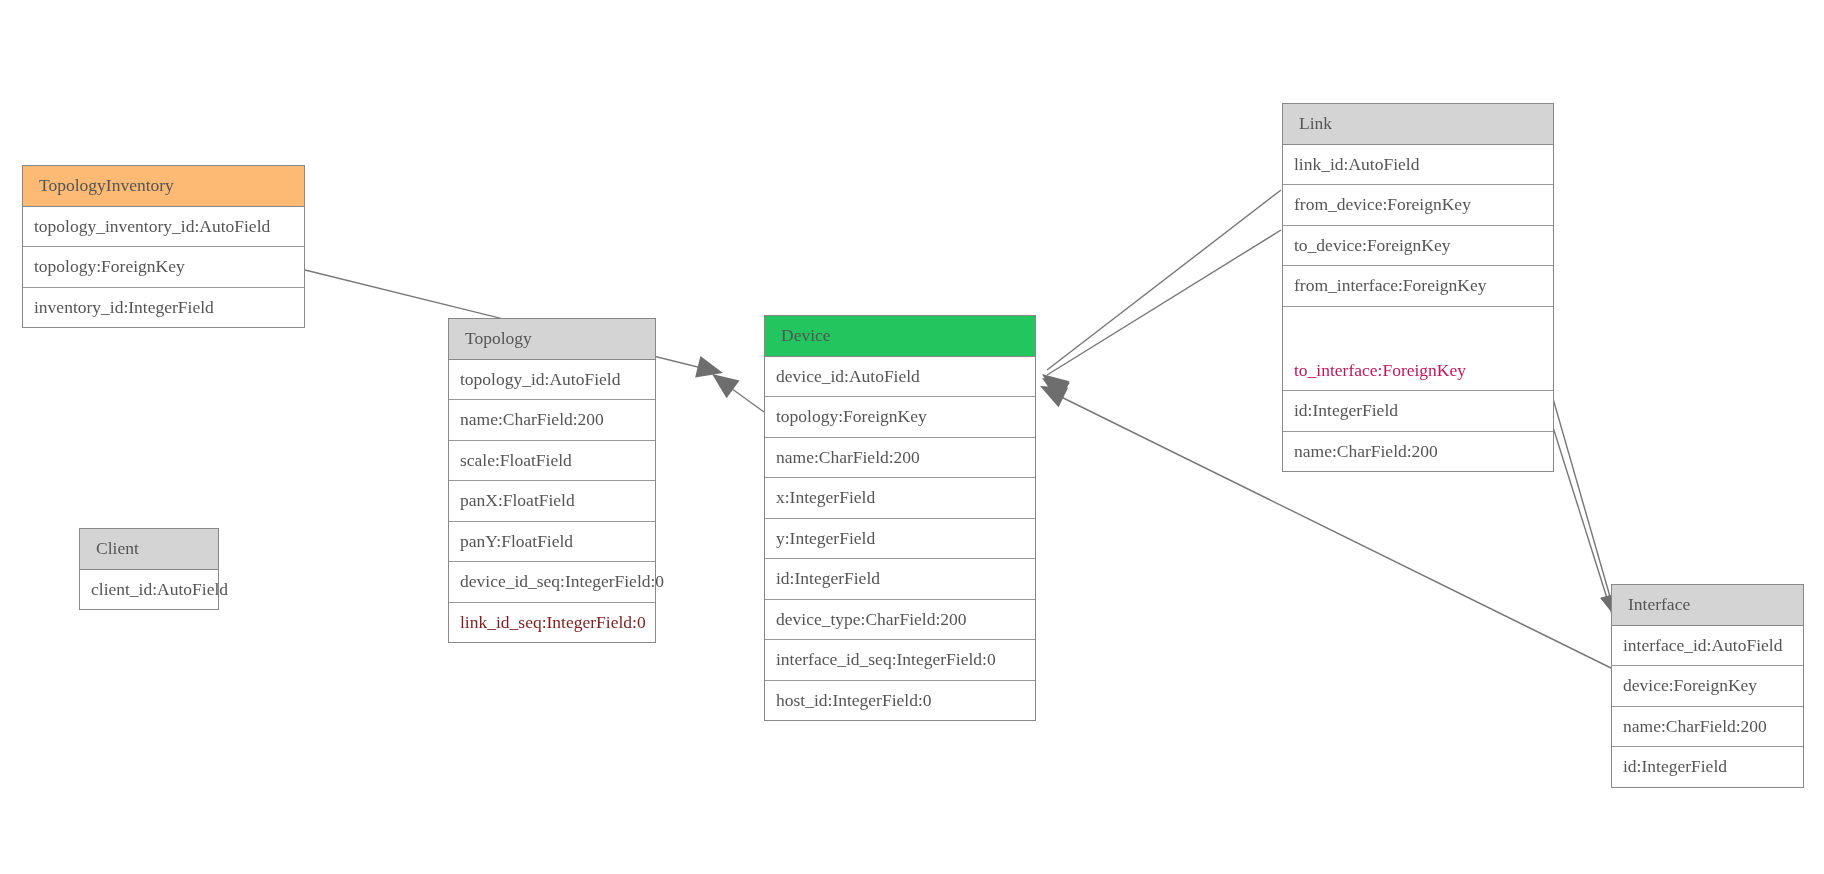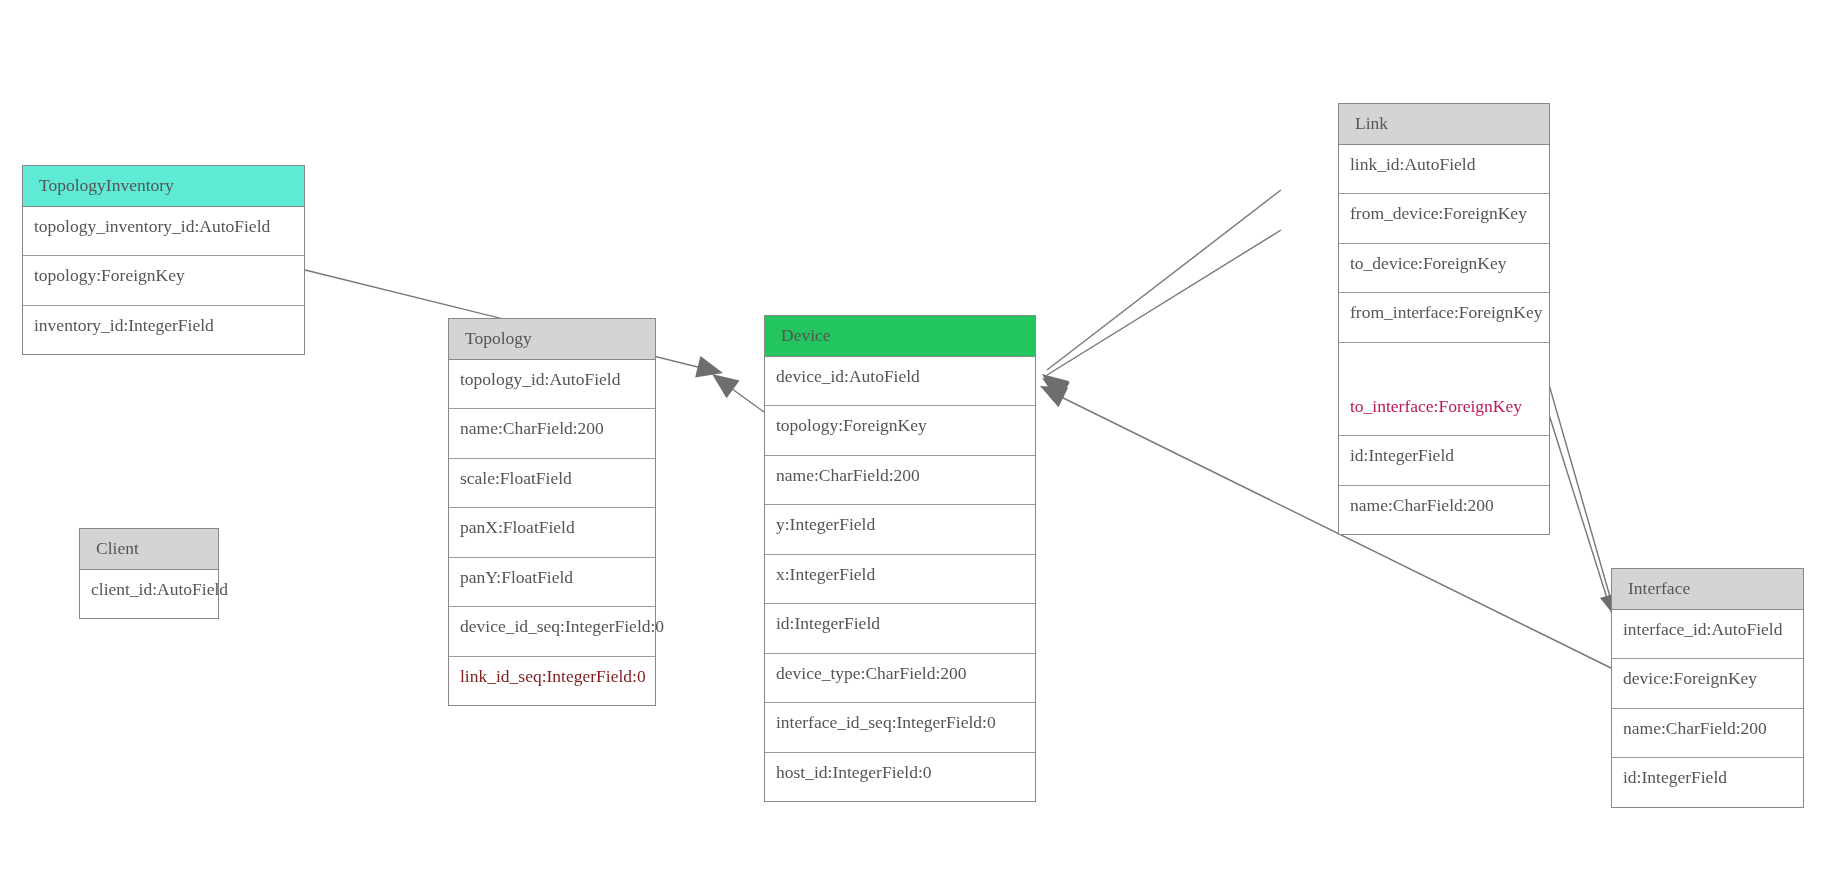--- a/index.html
+++ b/index.html
@@ -42,21 +42,21 @@
     line-height: 1;
     padding: 11px 0 11px 16px;
     white-space: nowrap;
   }
   .entity-field {
     box-sizing: border-box;
     border-bottom: 1.4px solid #9a9a9a;
     color: #555555;
     font-size: 17.5px;
     line-height: 1;
-    padding: 11px 0 20px 11px;
+    padding: 11px 0 11px 11px;
     white-space: nowrap;
     background: #ffffff;
   }
   .entity-field.last {
     border-bottom: none;
   }
 </style>
 </head>
 <body>
 
@@ -88,21 +88,21 @@
         <polygon points="0,0 -26,-11 -26,11" fill="#6e6e6e" transform="translate(1618,620) rotate(74)"></polygon>
       </g>
       <g>
         <path d="M 1516,310 L 1612,614" fill="none" stroke="#777777" stroke-width="1.4"></path>
         <polygon points="0,0 -26,-11 -26,11" fill="#6e6e6e" transform="translate(1618,620) rotate(74)"></polygon>
       </g>
     </svg>
 
   <div id="entity-layer">
       <div class="entity" style="left: 22px; top: 165px; width: 283px; border-color: rgb(136, 136, 136);">
-        <div class="entity-header" style="background: #5eead4; color: rgb(85, 85, 85); border-bottom-color: rgb(136, 136, 136);">TopologyInventory</div>
+        <div class="entity-header" style="background: #fdba74; color: rgb(85, 85, 85); border-bottom-color: rgb(136, 136, 136);">TopologyInventory</div>
         <div class="entity-field" style="color: rgb(85, 85, 85);">topology_inventory_id:AutoField</div>
         <div class="entity-field" style="color: rgb(85, 85, 85);">topology:ForeignKey</div>
         <div class="entity-field last" style="color: rgb(85, 85, 85);">inventory_id:IntegerField</div>
       </div>
       <div class="entity" style="left: 79px; top: 528px; width: 140px; border-color: rgb(136, 136, 136);">
         <div class="entity-header" style="background: rgb(212, 212, 212); color: rgb(85, 85, 85); border-bottom-color: rgb(136, 136, 136);">Client</div>
         <div class="entity-field last" style="color: rgb(85, 85, 85);">client_id:AutoField</div>
       </div>
       <div class="entity" style="left: 448px; top: 318px; width: 208px; border-color: rgb(136, 136, 136);">
         <div class="entity-header" style="background: rgb(212, 212, 212); color: rgb(85, 85, 85); border-bottom-color: rgb(136, 136, 136);">Topology</div>
@@ -112,38 +112,38 @@
         <div class="entity-field" style="color: rgb(85, 85, 85);">panX:FloatField</div>
         <div class="entity-field" style="color: rgb(85, 85, 85);">panY:FloatField</div>
         <div class="entity-field" style="color: rgb(85, 85, 85); text-align: right;">device_id_seq:IntegerField:0</div>
         <div class="entity-field last" style="color: #7f1d1d;">link_id_seq:IntegerField:0</div>
       </div>
       <div class="entity" style="left: 764px; top: 315px; width: 272px; border-color: rgb(136, 136, 136);">
         <div class="entity-header" style="background: #22c55e; color: rgb(85, 85, 85); border-bottom-color: rgb(136, 136, 136);">Device</div>
         <div class="entity-field" style="color: rgb(85, 85, 85);">device_id:AutoField</div>
         <div class="entity-field" style="color: rgb(85, 85, 85);">topology:ForeignKey</div>
         <div class="entity-field" style="color: rgb(85, 85, 85);">name:CharField:200</div>
+        <div class="entity-field" style="color: rgb(85, 85, 85);">x:IntegerField</div>
         <div class="entity-field" style="color: rgb(85, 85, 85);">y:IntegerField</div>
-        <div class="entity-field" style="color: rgb(85, 85, 85);">x:IntegerField</div>
         <div class="entity-field" style="color: rgb(85, 85, 85);">id:IntegerField</div>
         <div class="entity-field" style="color: rgb(85, 85, 85);">device_type:CharField:200</div>
         <div class="entity-field" style="color: rgb(85, 85, 85);">interface_id_seq:IntegerField:0</div>
         <div class="entity-field last" style="color: rgb(85, 85, 85);">host_id:IntegerField:0</div>
       </div>
-      <div class="entity" style="left: 1338px; top: 103px; width: 212px; border-color: rgb(136, 136, 136);">
+      <div class="entity" style="left: 1282px; top: 103px; width: 272px; border-color: rgb(136, 136, 136);">
         <div class="entity-header" style="background: rgb(212, 212, 212); color: rgb(85, 85, 85); border-bottom-color: rgb(136, 136, 136);">Link</div>
         <div class="entity-field" style="color: rgb(85, 85, 85);">link_id:AutoField</div>
         <div class="entity-field" style="color: rgb(85, 85, 85);">from_device:ForeignKey</div>
         <div class="entity-field" style="color: rgb(85, 85, 85);">to_device:ForeignKey</div>
         <div class="entity-field" style="color: rgb(85, 85, 85);">from_interface:ForeignKey</div>
         <div class="entity-field" style="color: #be185d; margin-top: 44px;">to_interface:ForeignKey</div>
         <div class="entity-field" style="color: rgb(85, 85, 85);">id:IntegerField</div>
         <div class="entity-field last" style="color: rgb(85, 85, 85);">name:CharField:200</div>
       </div>
-      <div class="entity" style="left: 1611px; top: 568px; width: 193px; border-color: rgb(136, 136, 136);">
+      <div class="entity" style="left: 1611px; top: 584px; width: 193px; border-color: rgb(136, 136, 136);">
         <div class="entity-header" style="background: rgb(212, 212, 212); color: rgb(85, 85, 85); border-bottom-color: rgb(136, 136, 136);">Interface</div>
         <div class="entity-field" style="color: rgb(85, 85, 85);">interface_id:AutoField</div>
         <div class="entity-field" style="color: rgb(85, 85, 85);">device:ForeignKey</div>
         <div class="entity-field" style="color: rgb(85, 85, 85);">name:CharField:200</div>
         <div class="entity-field last" style="color: rgb(85, 85, 85);">id:IntegerField</div>
       </div>
     </div>
 
 </div>
 

